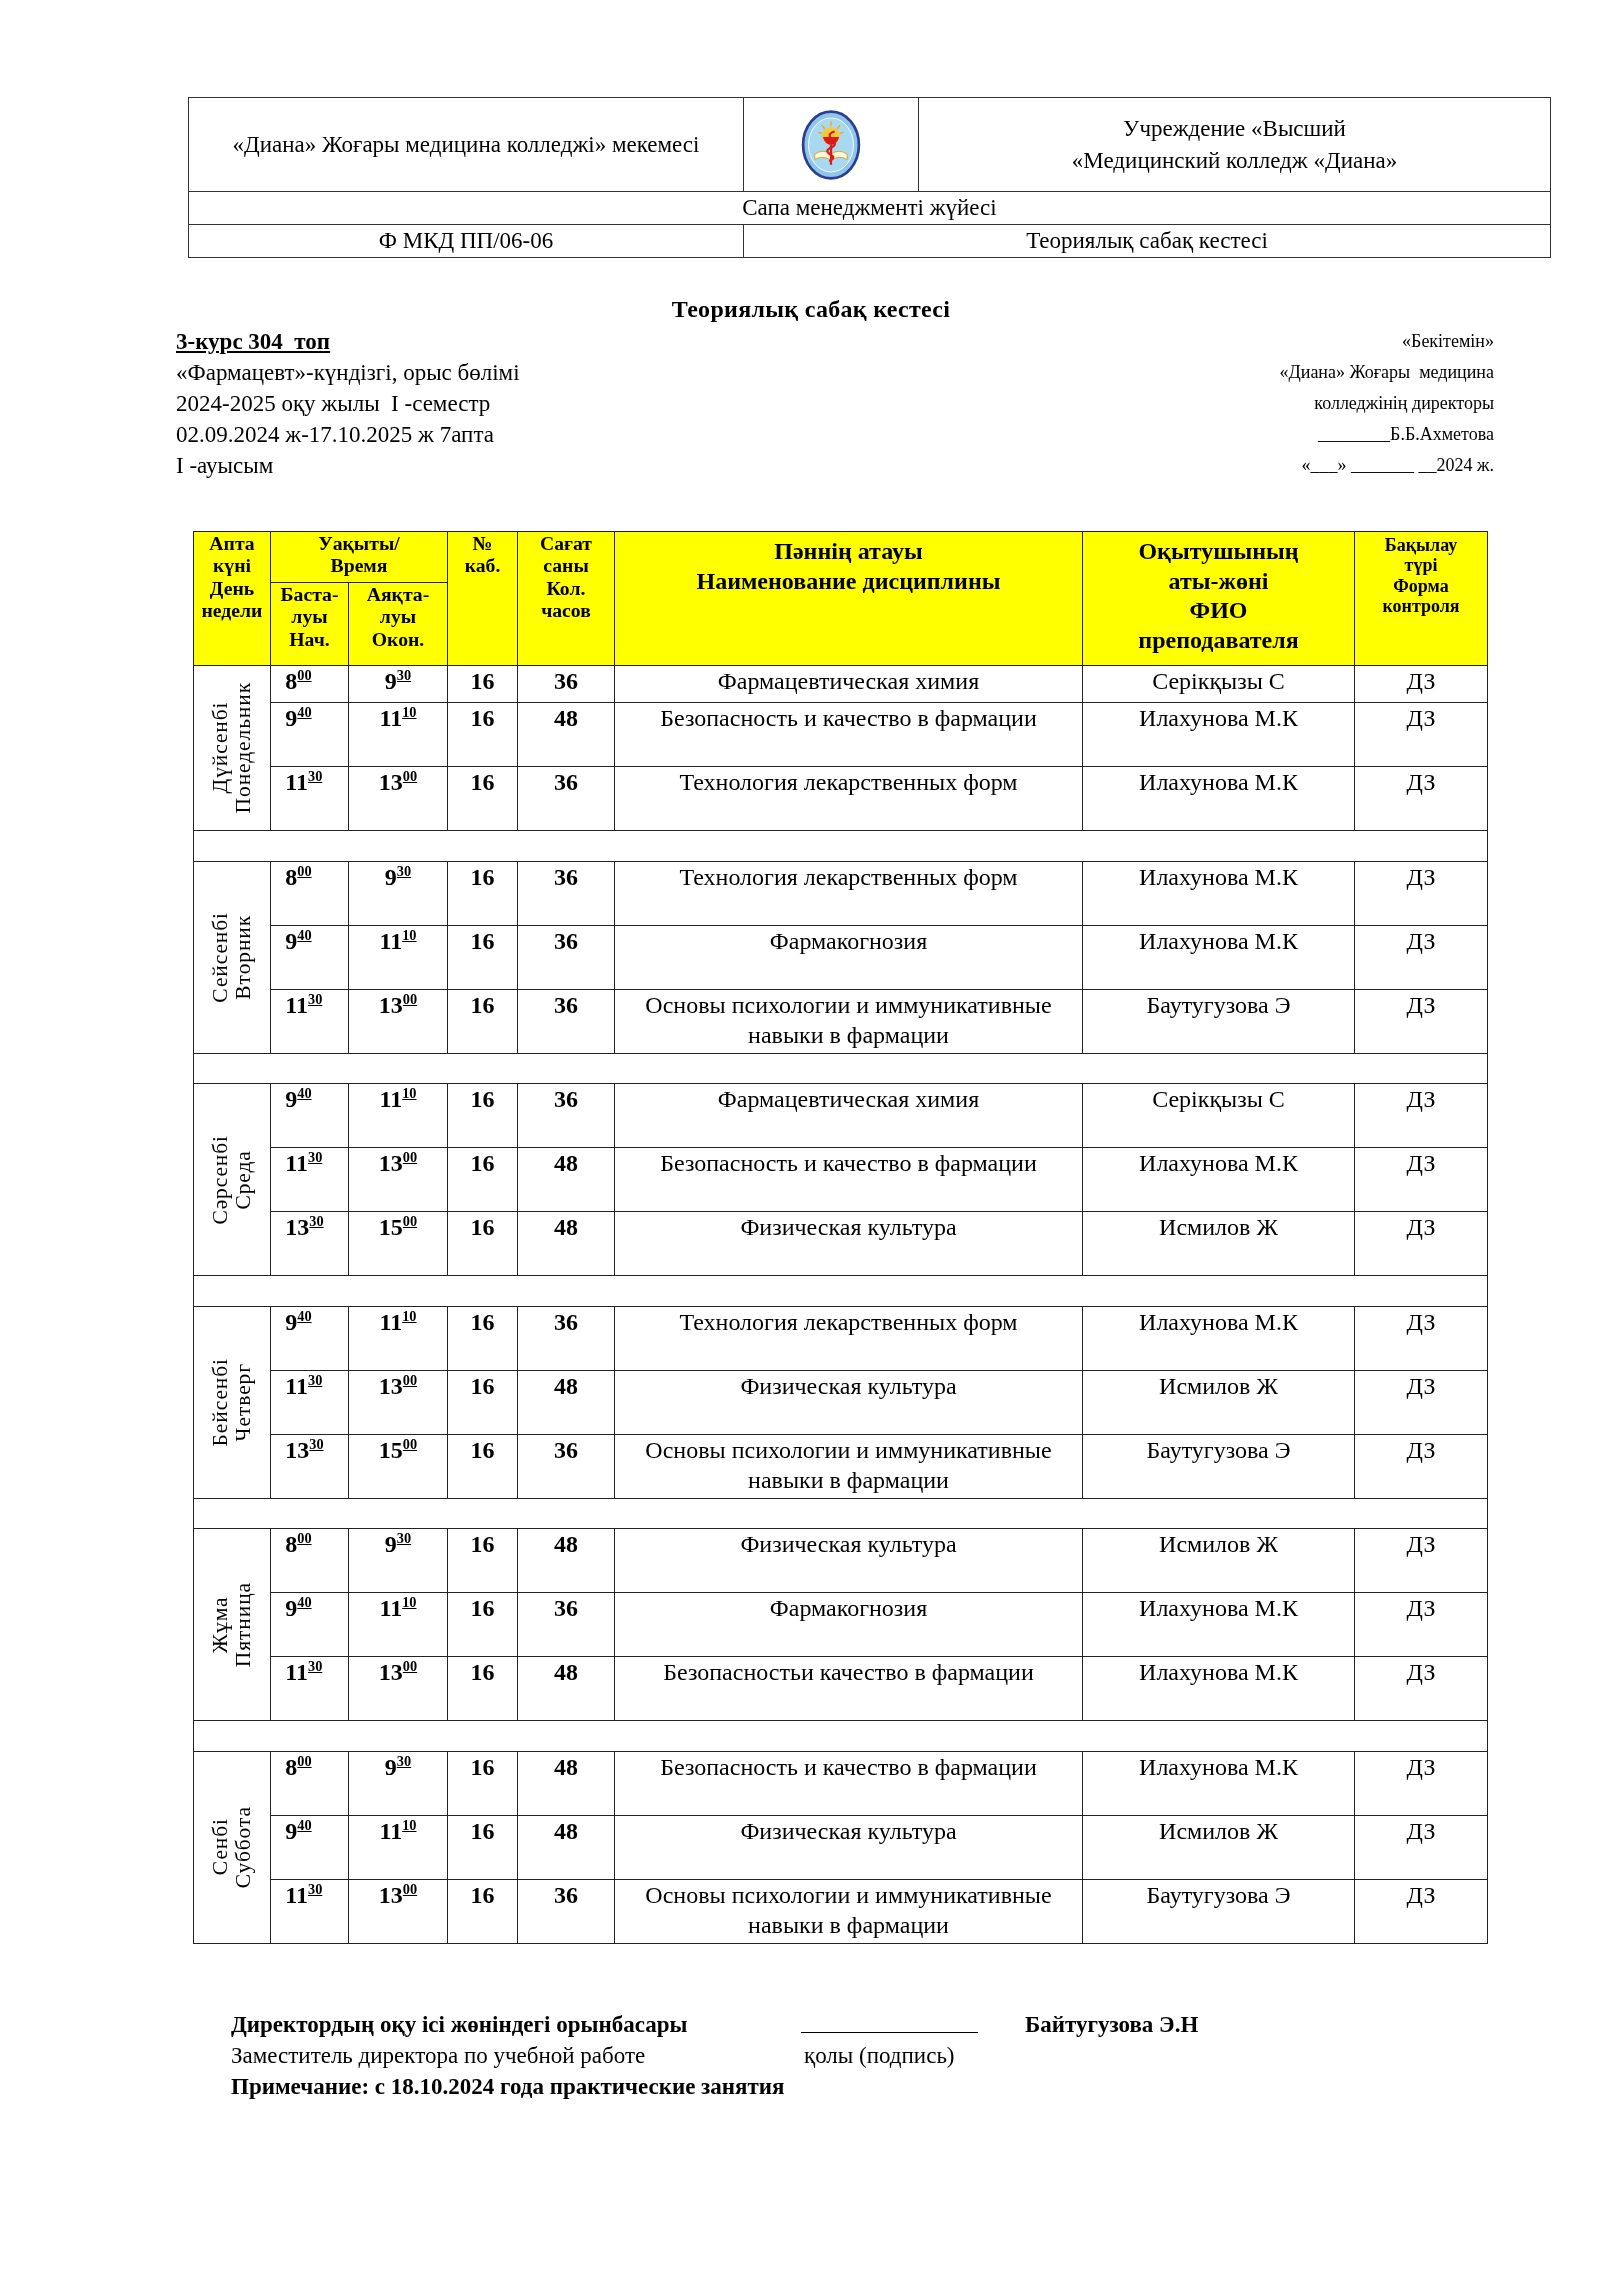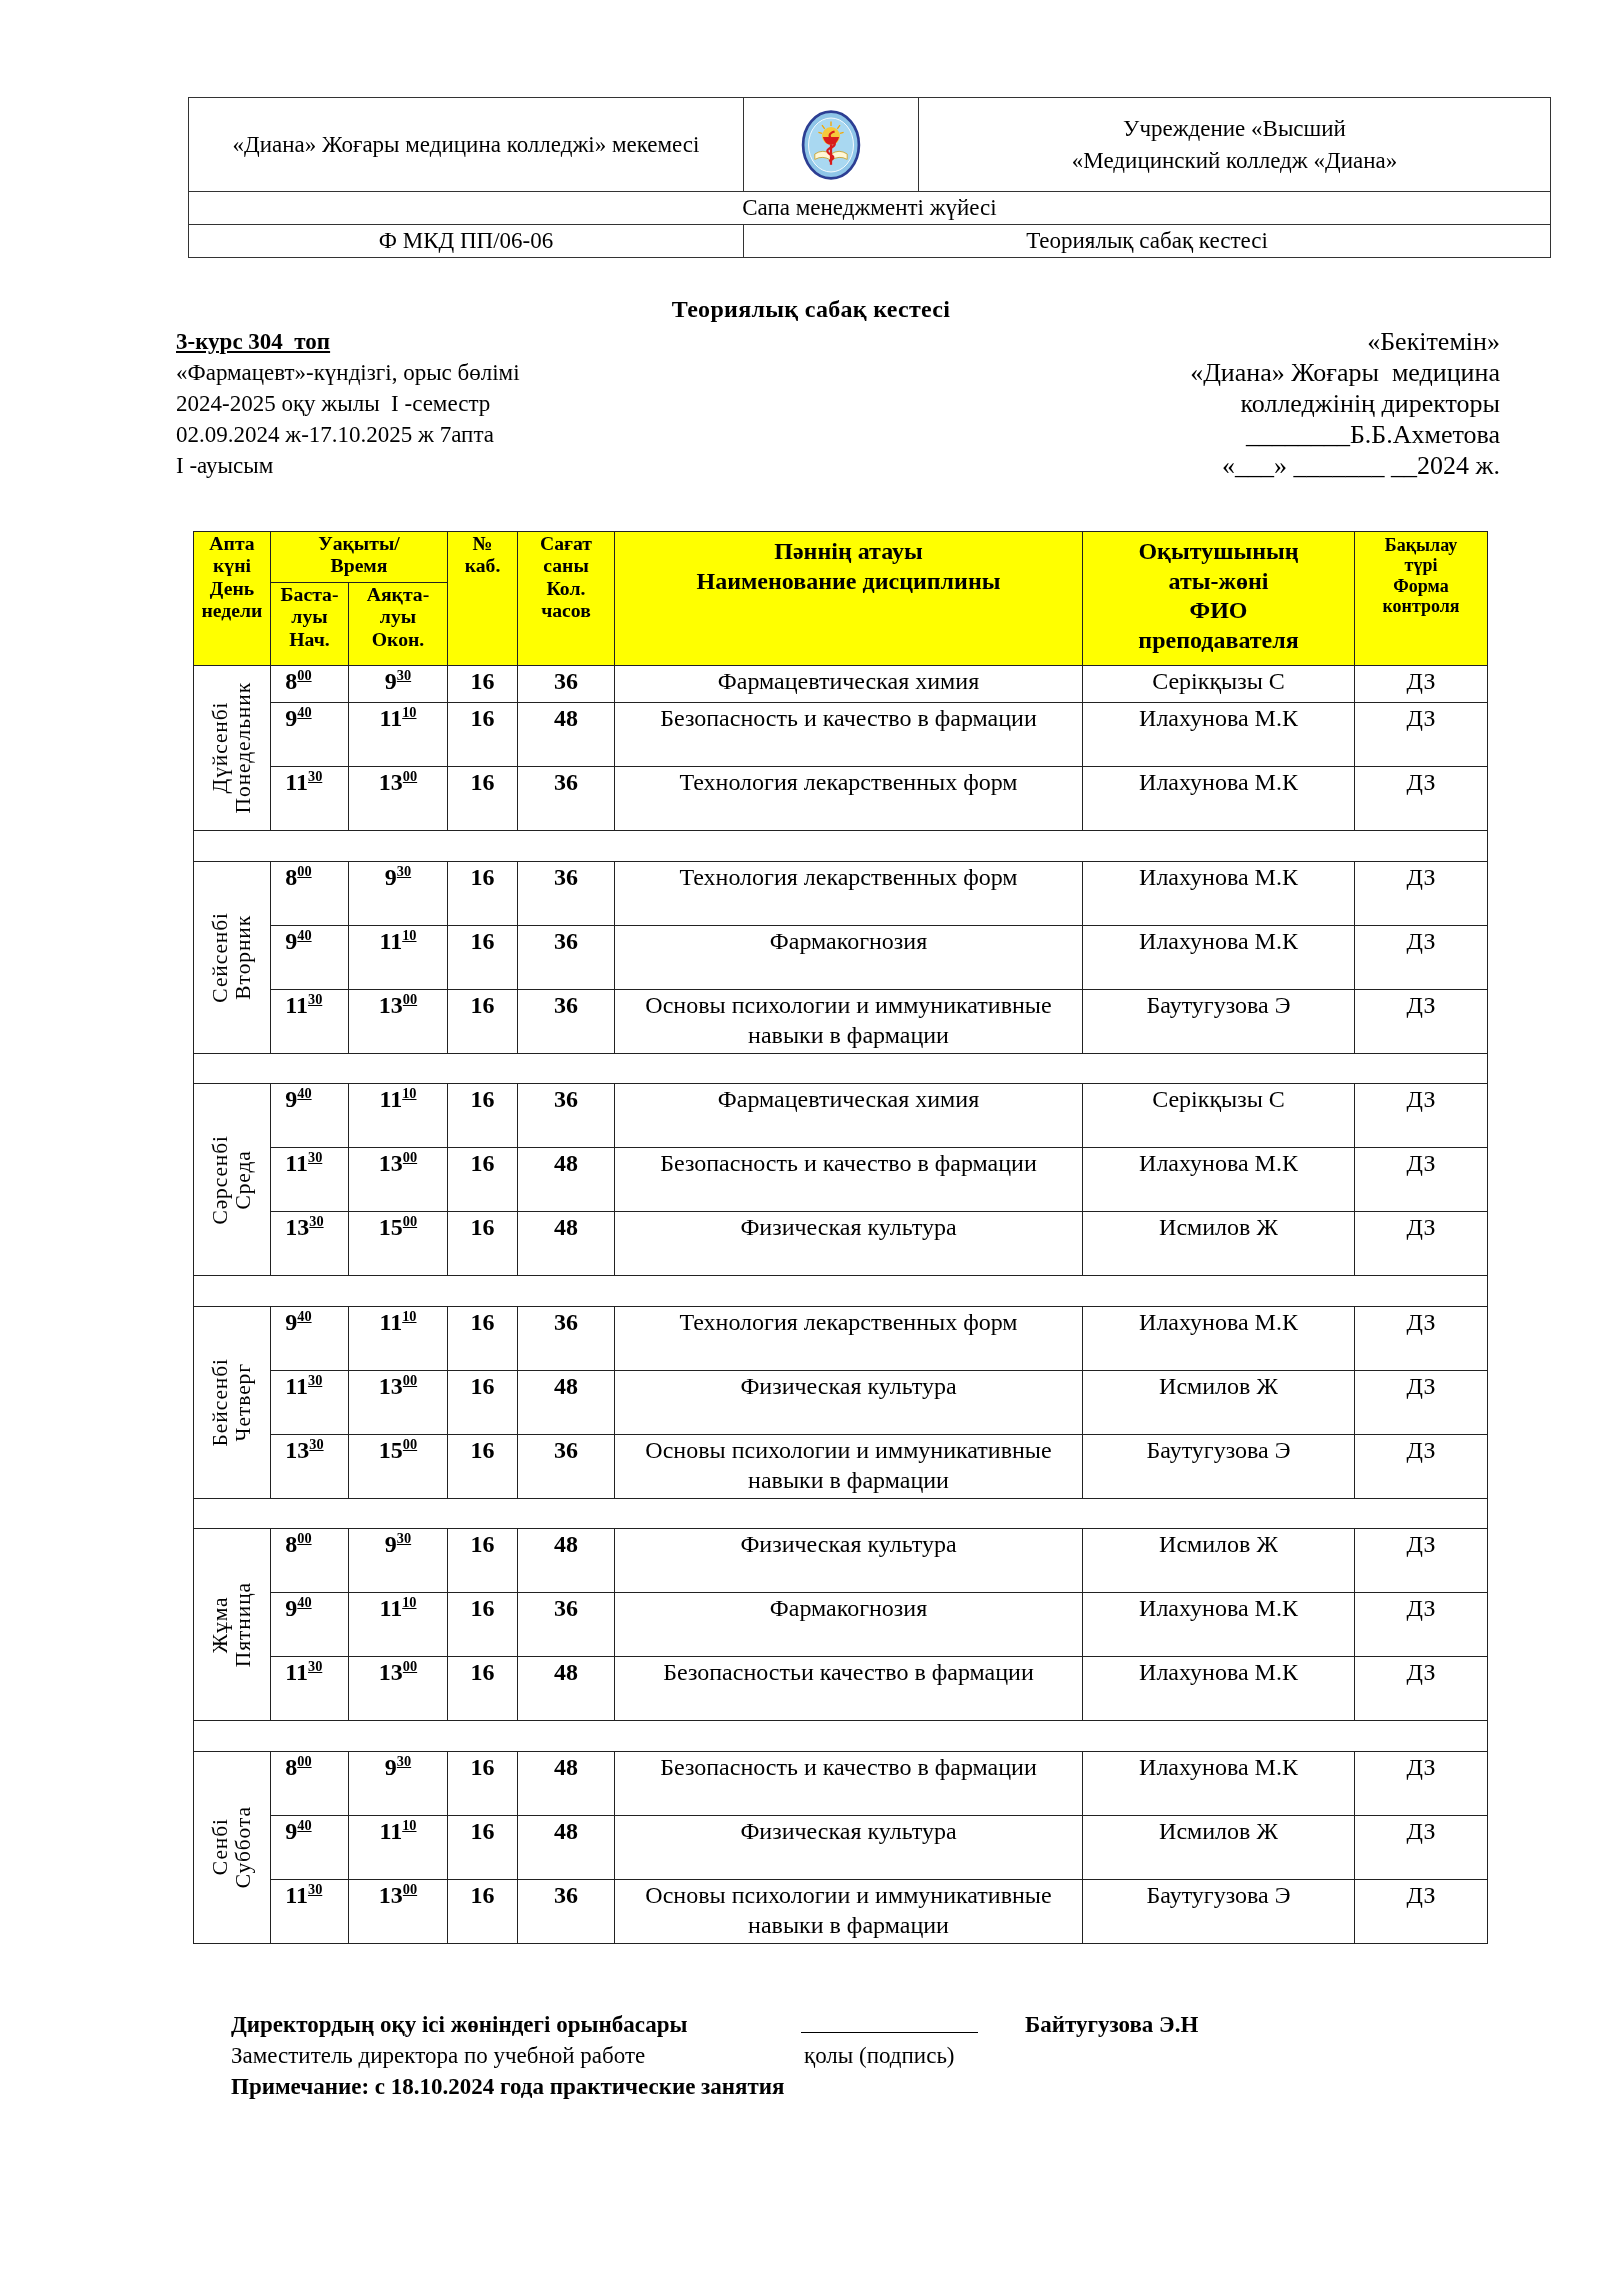--- a/index.html
+++ b/index.html
@@ -24,21 +24,21 @@
   
   .doc-title {
     position: absolute; left: 0; width: 1622px; top: 296px; text-align: center;
     font-weight: bold; font-size: 24px; letter-spacing: 0.3px;
   }
   .info-left {
     position: absolute; left: 176px; top: 326px; font-size: 23px; line-height: 31px;
   }
   .info-left .course { font-weight: bold; text-decoration: underline; }
   .info-right {
-    position: absolute; right: 122px; top: 326px; font-size: 26px; line-height: 31px;
+    position: absolute; right: 128px; top: 326px; font-size: 18px; line-height: 31px;
     text-align: right;
   }
   .info-line { display: block; white-space: pre; }
 
   
   .sched {
     position: absolute; left: 193px; top: 531px; width: 1293px;
     border-collapse: collapse; table-layout: fixed;
   }
   .sched td, .sched th {

